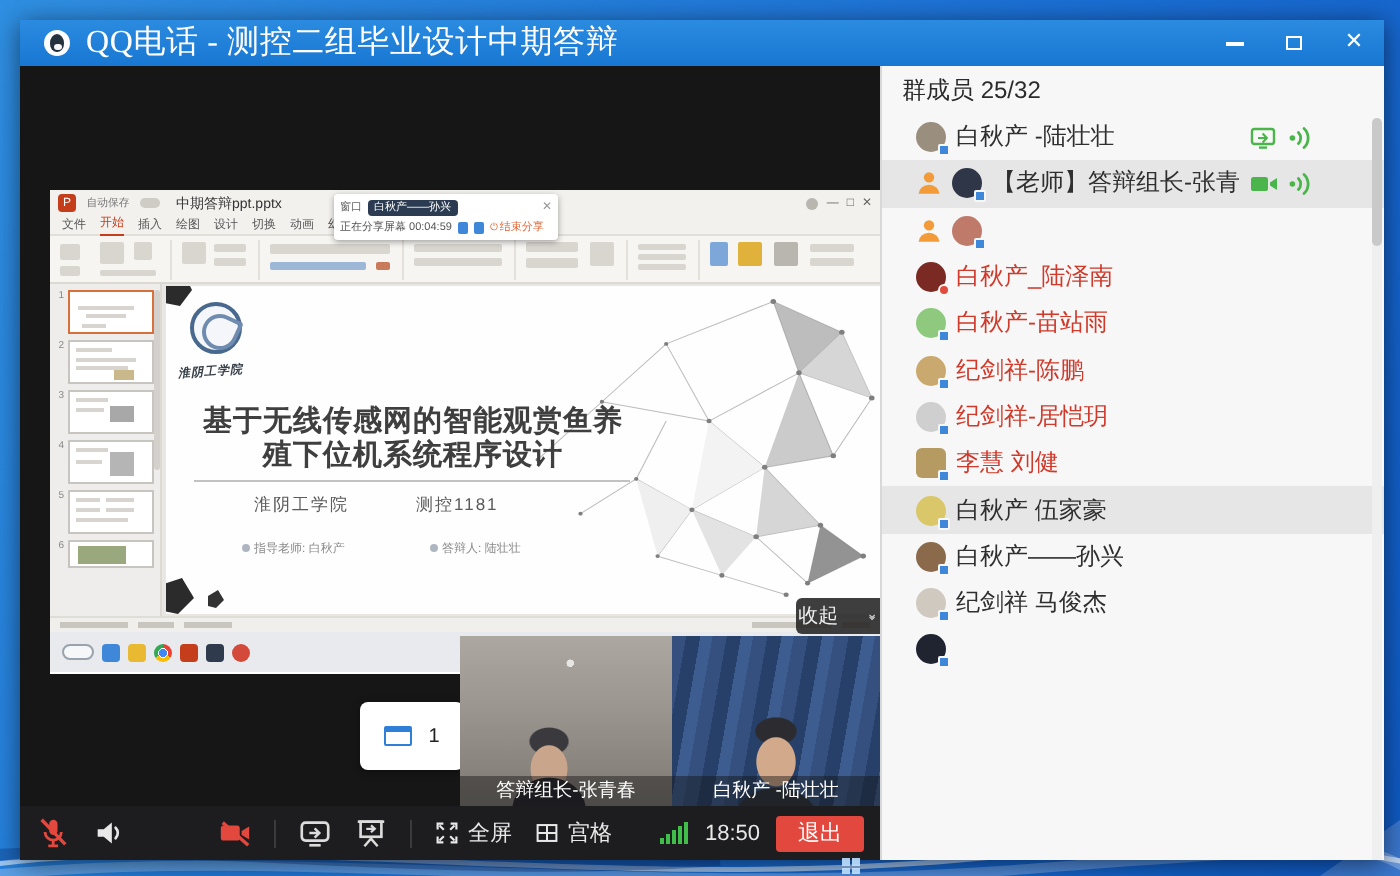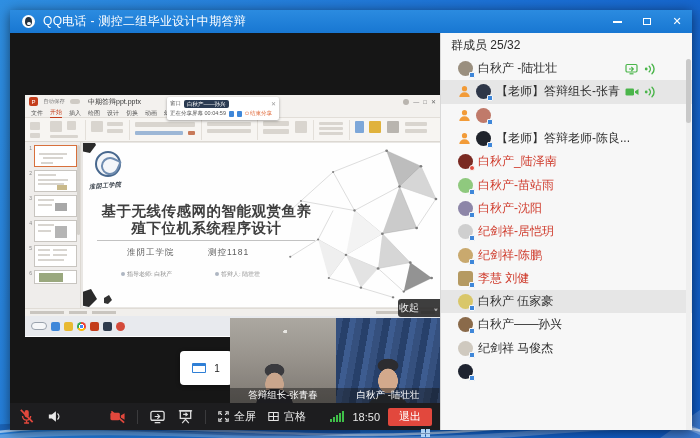--- a/index.html
+++ b/index.html
@@ -16,21 +16,21 @@
   
   .qq-window { position:absolute; left:10px; top:10px; width:682px; height:420px; z-index:2;
     box-shadow:0 2px 12px rgba(0,0,0,.55); background:#f7f7f7; }
   .titlebar { height:23px; background:linear-gradient(#2b8be0,#1877d2); display:flex; align-items:center;
     padding-left:12px; color:#fff; }
   .qq-logo { width:13px; height:13px; border-radius:50%; background:#fdfdfd; position:relative; margin-right:8px; flex:none; }
   .qq-logo::after { content:""; position:absolute; left:3px; top:2px; width:7px; height:9px; background:#24313f;
     border-radius:50% 50% 46% 46%; }
   .qq-logo::before { content:""; position:absolute; left:4.5px; top:6.5px; width:4px; height:3.5px; background:#f7f7f7;
     border-radius:50%; z-index:1; }
-  .title-text { font-size:12px; letter-spacing:.3px; white-space:nowrap; }
+  .title-text { font-size:16px; letter-spacing:.3px; white-space:nowrap;font-family:Liberation Serif, serif; }
   .win-controls { margin-left:auto; display:flex; height:100%; }
   .win-btn { width:30px; height:100%; display:flex; align-items:center; justify-content:center; color:#fff; cursor:pointer; }
   .win-btn .bar { width:9px; height:2px; background:#fff; }
   .win-btn .box { width:8px; height:7px; border:1.5px solid #fff; }
   .win-btn .x { font-size:11px; line-height:1; }
 
   .window-body { display:flex; height:397px; }
 
   
   .video-area { position:relative; width:430px; height:397px; background:#161616; overflow:hidden; flex:none; }
@@ -574,57 +574,42 @@
       </div>
       <div class="m-row">
         <svg class="t-ico">
             <use href="#i-person"></use>
           </svg>
         <span class="avatar" style="background:#c07a6a">
             <i class="badge"></i>
           </span>
       </div>
       <div class="m-row">
-        <svg class="t-ico">
-            <use href="#i-person"></use>
-          </svg>
-        <span class="avatar" style="background:#20242c">
-            <i class="badge"></i>
-          </span>
-        <span class="m-name">【老师】答辩老师-陈良...</span>
-      </div>
-      <div class="m-row">
         <span class="avatar" style="background:#7a2a22">
             <i class="badge rd"></i>
           </span>
         <span class="m-name red">白秋产_陆泽南</span>
       </div>
       <div class="m-row">
         <span class="avatar" style="background:#8fc97e">
             <i class="badge"></i>
           </span>
         <span class="m-name red">白秋产-苗站雨</span>
       </div>
       <div class="m-row">
-        <span class="avatar" style="background:#8d86a8">
-            <i class="badge"></i>
-          </span>
-        <span class="m-name red">白秋产-沈阳</span>
+        <span class="avatar" style="background:#c9a96e">
+            <i class="badge"></i>
+          </span>
+        <span class="m-name red">纪剑祥-陈鹏</span>
       </div>
       <div class="m-row">
         <span class="avatar" style="background:#cfcfcf">
             <i class="badge"></i>
           </span>
         <span class="m-name red">纪剑祥-居恺玥</span>
-      </div>
-      <div class="m-row">
-        <span class="avatar" style="background:#c9a96e">
-            <i class="badge"></i>
-          </span>
-        <span class="m-name red">纪剑祥-陈鹏</span>
       </div>
       <div class="m-row">
         <span class="avatar" style="background:#b59a62;border-radius:3px">
             <i class="badge"></i>
           </span>
         <span class="m-name red">李慧 刘健</span>
       </div>
       <div class="m-row hl">
         <span class="avatar" style="background:#d9c76a">
             <i class="badge"></i>

